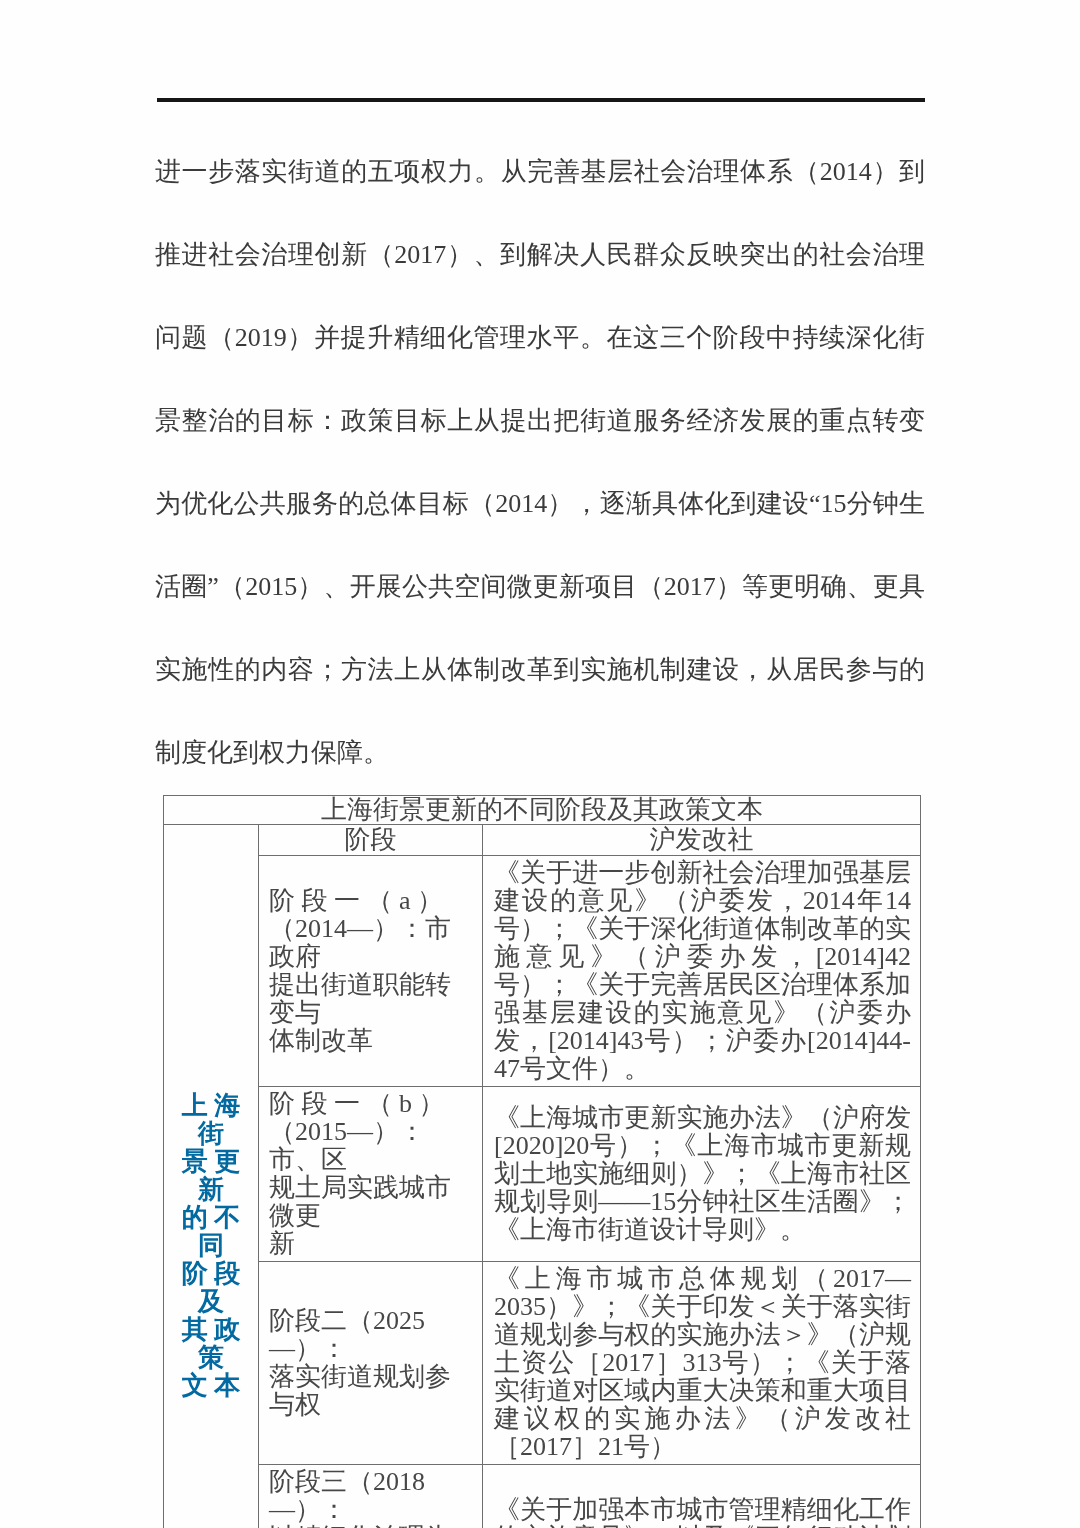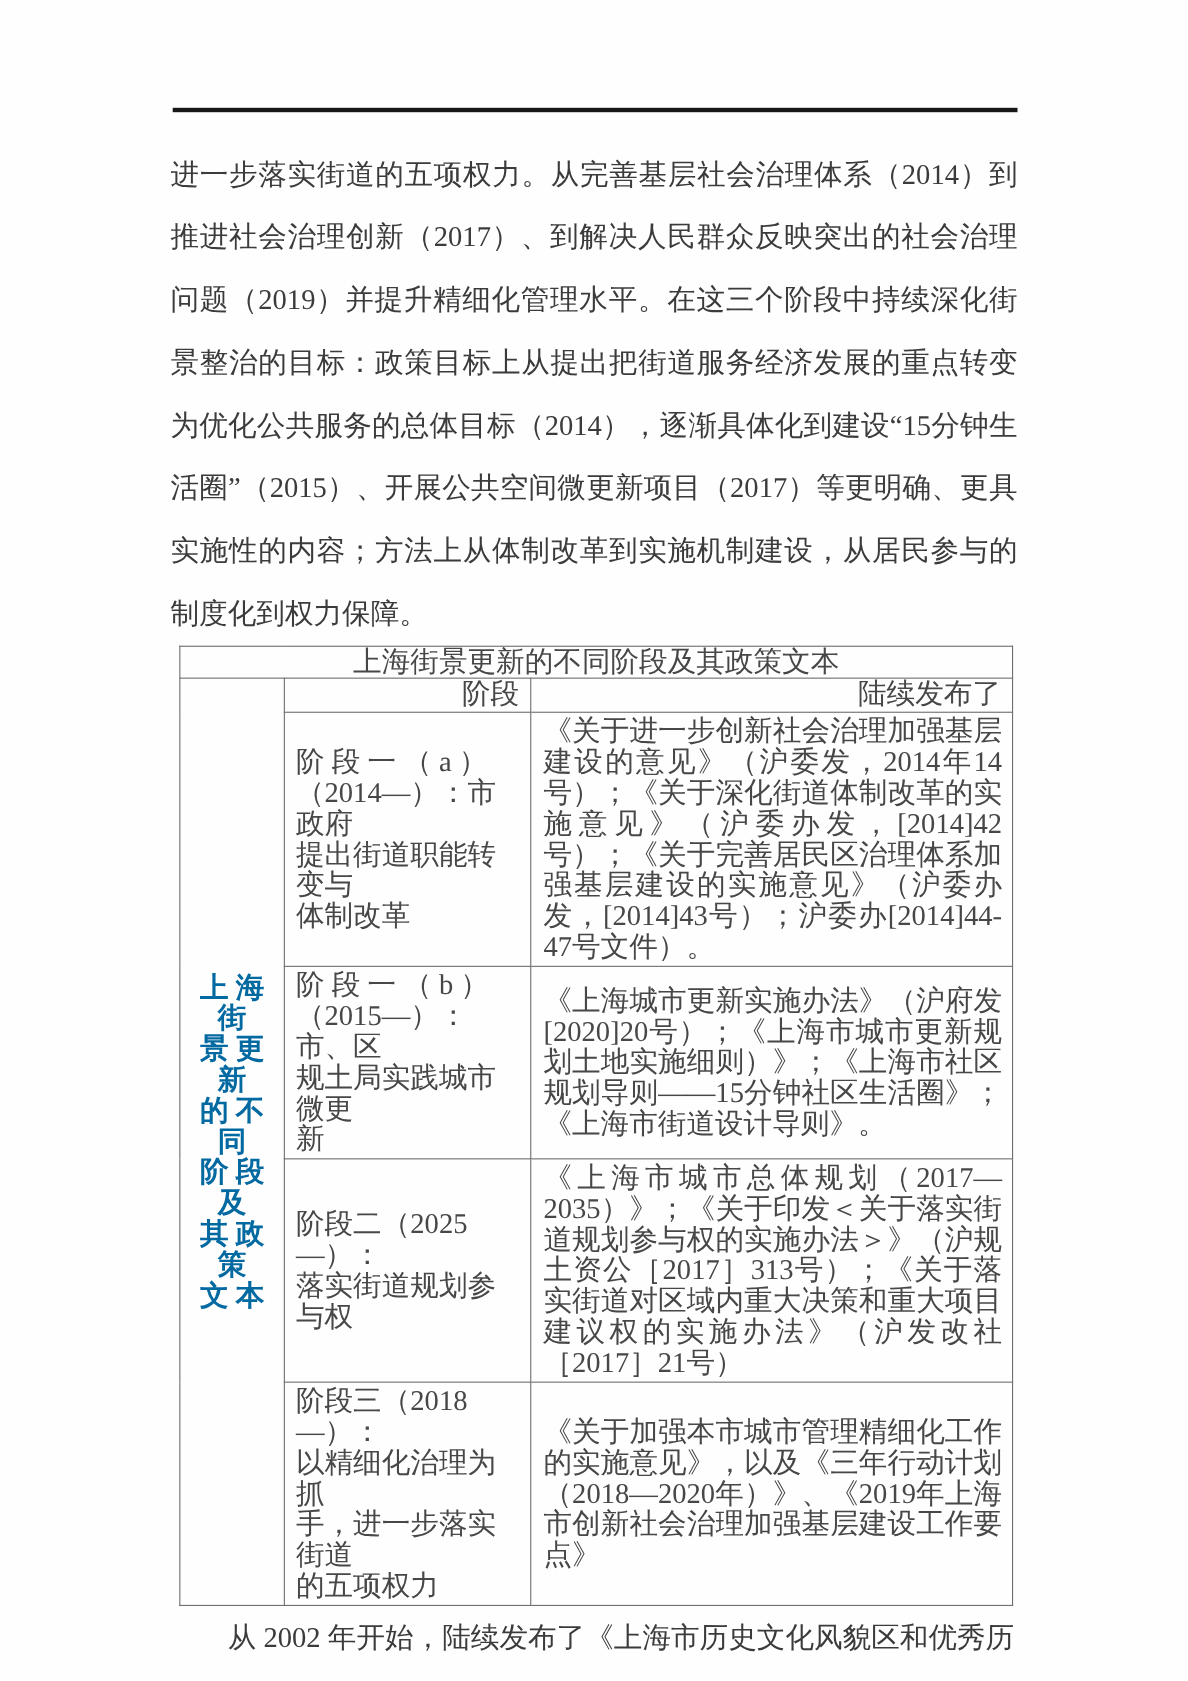--- a/index.html
+++ b/index.html
@@ -17,21 +17,21 @@
   .top-rule {
     margin: 98px 0 0 157px;
     width: 768px;
     height: 4px;
     background: #171717;
   }
   .body-para {
     width: 770px;
     margin: 28px 155px 0 155px;
     font-size: 26px;
-    line-height: 57px;
+    line-height: 83px;
     text-align: justify;
     color: #3b3b3b;
   }
   .body-para.indent { text-indent: 2em; text-align: left; }
   table.policy-table {
     margin: 1px 0 0 163px;
     width: 757px;
     border-collapse: collapse;
     table-layout: fixed;
     font-size: 26px;
@@ -48,22 +48,21 @@
   td.t-title {
     height: 28px;
     text-align: center;
     vertical-align: middle;
     padding: 0 4px;
   }
   td.t-head {
     height: 19px;
     vertical-align: middle;
     padding: 1px 10px;
-    text-align: right;
-    font-family: Liberation Mono, monospace;
+    text-align: center;
   }
   td.t-rowlabel {
     vertical-align: middle;
     text-align: center;
     white-space: pre-line;
     padding: 2px 4px;
     color: #0369a1;
     font-weight: bold;
   }
   td.t-stage {
@@ -111,21 +110,21 @@
         <td class="t-title" colspan="3">上海街景更新的不同阶段及其政策文本</td>
       </tr>
       <tr>
         <td class="t-rowlabel" rowspan="5">上 海 街
 景 更 新
 的 不 同
 阶 段 及
 其 政 策
 文 本</td>
         <td class="t-head">阶段</td>
-        <td class="t-head">陆续发布了</td>
+        <td class="t-head">沪发改社</td>
       </tr>
       <tr class="row-a">
         <td class="t-stage">阶 段 一 （ a ）
 （2014—）：市政府
 提出街道职能转变与
 体制改革</td>
         <td class="t-policy">《关于进一步创新社会治理加强基层建设的意见》（沪委发，2014年14号）；《关于深化街道体制改革的实施意见》（沪委办发，[2014]42号）；《关于完善居民区治理体系加强基层建设的实施意见》（沪委办发，[2014]43号）；沪委办[2014]44-47号文件）。</td>
       </tr>
       <tr class="row-b">
         <td class="t-stage">阶 段 一 （ b ）

